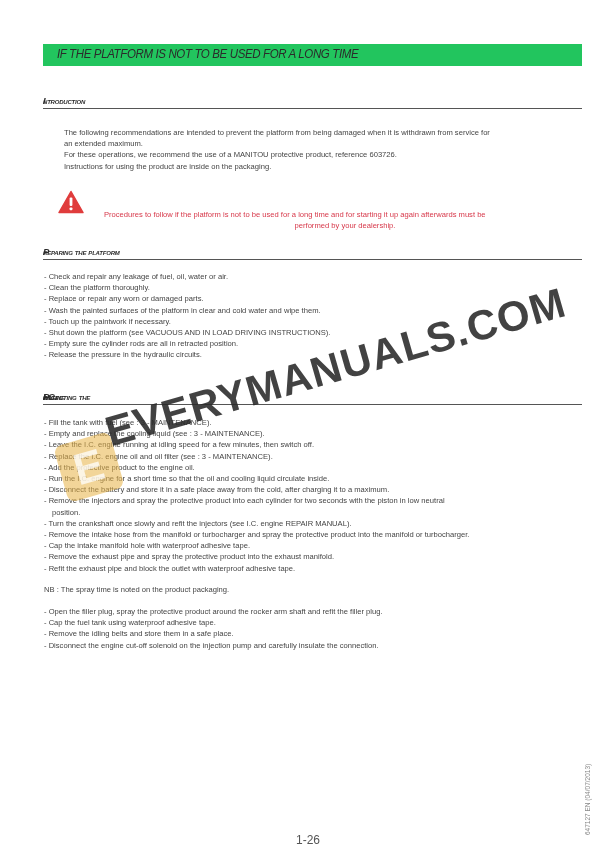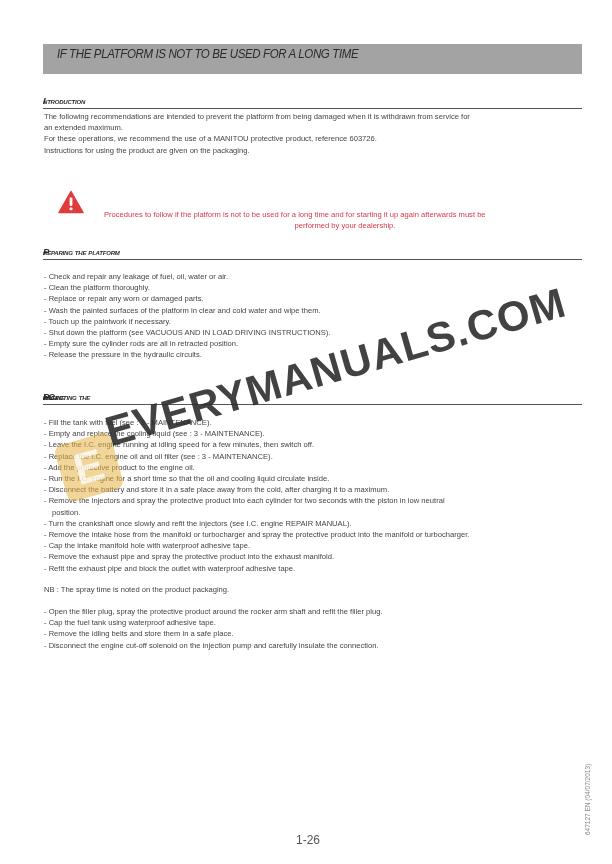--- a/index.html
+++ b/index.html
@@ -18,22 +18,22 @@
     .page {
       position: absolute;
       left: 0; top: 0;
       width: 612px; height: 864px;
     }
     .banner {
       position: absolute;
       left: 43px;
       top: 44px;
       width: 539px;
-      height: 30px;
-      background: #a3a3a3;
+      height: 22px;
+      background: #22c55e;
     }
     .banner-title {
       position: absolute;
       left: 14px;
       top: 3px;
       font-family: "Liberation Sans", sans-serif;
       font-style: italic;
       font-size: 12.5px;
       letter-spacing: -0.4px;
       color: #2b2b2b;
@@ -167,25 +167,25 @@
     <span class="banner-title">IF THE PLATFORM IS NOT TO BE USED FOR A LONG TIME</span>
   </div>
 
   <div class="section-heading" style="top:94px;">
     <span>
         <span class="big">I</span>
         <span>ntroduction</span>
       </span>
   </div>
 
-  <div class="text-block" style="top:111px;">
+  <div class="text-block" style="top:127px;margin-left:20px;">
     <span class="line">The following recommendations are intended to prevent the platform from being damaged when it is withdrawn from service for</span>
     <span class="line">an extended maximum.</span>
     <span class="line">For these operations, we recommend the use of a MANITOU protective product, reference 603726.</span>
-    <span class="line">Instructions for using the product are given on the packaging.</span>
+    <span class="line">Instructions for using the product are inside on the packaging.</span>
   </div>
 
   <div class="warning">
     <svg width="26" height="24" viewBox="0 0 26 24">
       <path d="M13 1.5 L25 22.5 L1 22.5 Z" fill="#e03c3c" stroke="#e03c3c" stroke-width="1.5" stroke-linejoin="round"></path>
       <rect x="11.6" y="7.5" width="2.8" height="8.5" rx="1" fill="#ffffff"></rect>
       <rect x="11.6" y="17.5" width="2.8" height="2.8" rx="0.8" fill="#ffffff"></rect>
     </svg>
   </div>
   <div class="warning-text">

